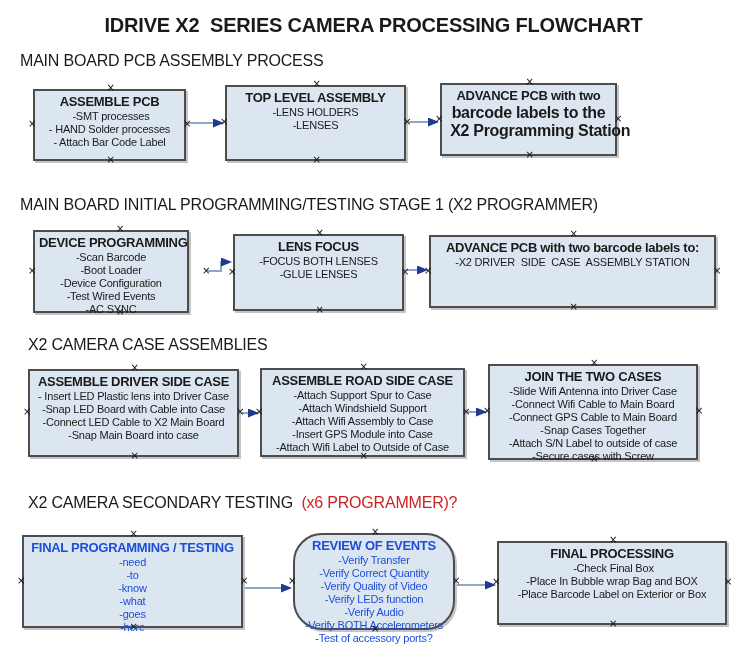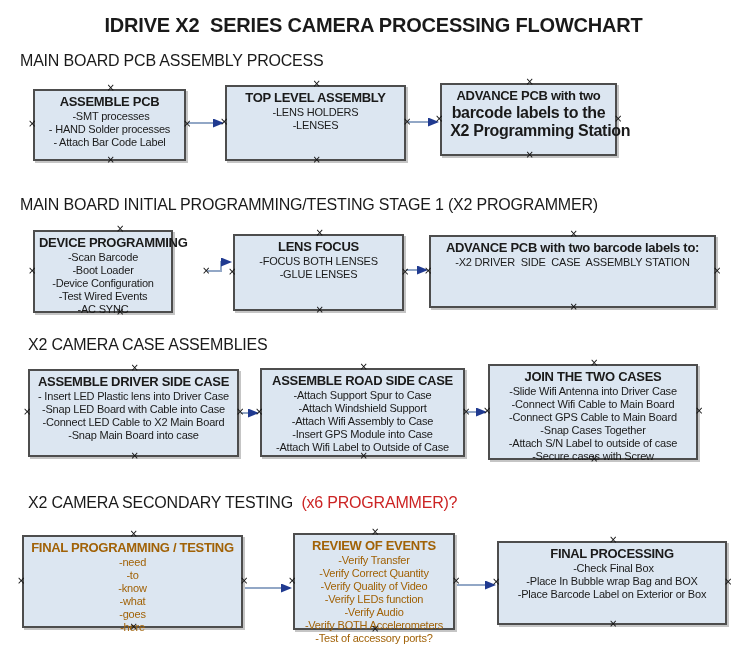--- a/index.html
+++ b/index.html
@@ -7,21 +7,21 @@
         font-family:"Liberation Sans",sans-serif;color:#1a1a1a;}
   .main-title{position:absolute;top:14px;left:0;width:747px;text-align:center;
         font-size:20px;font-weight:bold;letter-spacing:-0.2px;white-space:pre;}
   .section-heading{position:absolute;font-size:16px;font-weight:normal;white-space:pre;letter-spacing:-0.2px;}
   .section-heading .red-part{color:#cc2424;}
   .fbox{position:absolute;background:#dce6f1;border:2px solid #4d4d4d;
         box-shadow:2px 2px 0 rgba(150,150,150,0.55);box-sizing:border-box;
         padding:2px 4px 18px 4px;overflow:visible;text-align:center;}
   .fbox .box-title{font-size:13px;font-weight:bold;letter-spacing:-0.3px;line-height:17px;white-space:pre;}
   .fbox .box-line{font-size:11px;line-height:13px;letter-spacing:-0.2px;white-space:pre;}
-  .fbox.red{color:#a16207;}
+  .fbox.red{color:#1d4ed8;}
   .fbox.allbold .box-line{font-size:16px;font-weight:bold;letter-spacing:-0.3px;line-height:18px;}
   .cp{position:absolute;font-size:10px;line-height:10px;color:#111;font-weight:normal;
       font-family:"DejaVu Sans",sans-serif;pointer-events:none;}
   #arrow-layer{position:absolute;left:0;top:0;width:747px;height:662px;pointer-events:none;}
 </style>
 </head>
 <body>
 
 <div class="page">
   <div class="main-title">IDRIVE X2  SERIES CAMERA PROCESSING FLOWCHART</div>
@@ -66,21 +66,21 @@
       <div class="fbox allbold" style="left: 440px; top: 83px; width: 177px; height: 73px;">
         <div class="box-title">ADVANCE PCB with two</div>
         <div class="box-line">barcode labels to the</div>
         <div class="box-line"> X2 Programming Station</div>
       </div>
       <span class="cp" style="left: 525.5px; top: 77px;">×</span>
       <span class="cp" style="left: 525.5px; top: 150px;">×</span>
       <span class="cp" style="left: 435px; top: 113.5px;">×</span>
       <span class="cp" style="left: 614px; top: 113.5px;">×</span>
       <div class="section-heading" style="left: 20px; top: 196px;"><span>MAIN BOARD INITIAL PROGRAMMING/TESTING STAGE 1 (X2 PROGRAMMER)</span></div>
-      <div class="fbox" style="left: 33px; top: 230px; width: 140px; height: 83px;">
+      <div class="fbox" style="left: 33px; top: 230px; width: 156px; height: 83px;">
         <div class="box-title">DEVICE PROGRAMMING</div>
         <div class="box-line">-Scan Barcode</div>
         <div class="box-line">-Boot Loader</div>
         <div class="box-line">-Device Configuration</div>
         <div class="box-line">-Test Wired Events</div>
         <div class="box-line">-AC SYNC</div>
       </div>
       <span class="cp" style="left: 116px; top: 224px;">×</span>
       <span class="cp" style="left: 116px; top: 307px;">×</span>
       <span class="cp" style="left: 28px; top: 265.5px;">×</span>
@@ -146,21 +146,21 @@
         <div class="box-line">-to</div>
         <div class="box-line">-know</div>
         <div class="box-line">-what</div>
         <div class="box-line">-goes</div>
         <div class="box-line">-here</div>
       </div>
       <span class="cp" style="left: 129.5px; top: 529px;">×</span>
       <span class="cp" style="left: 129.5px; top: 622px;">×</span>
       <span class="cp" style="left: 17px; top: 575.5px;">×</span>
       <span class="cp" style="left: 240px; top: 575.5px;">×</span>
-      <div class="fbox red" style="left: 293px; top: 533px; width: 162px; height: 97px;">
+      <div class="fbox red" style="left: 293px; top: 533px; width: 162px; height: 97px; border-radius: 29px;">
         <div class="box-title">REVIEW OF EVENTS</div>
         <div class="box-line">-Verify Transfer</div>
         <div class="box-line">-Verify Correct Quantity</div>
         <div class="box-line">-Verify Quality of Video</div>
         <div class="box-line">-Verify LEDs function</div>
         <div class="box-line">-Verify Audio</div>
         <div class="box-line">-Verify BOTH Accelerometers</div>
         <div class="box-line">-Test of accessory ports?</div>
       </div>
       <span class="cp" style="left: 371px; top: 527px;">×</span>

